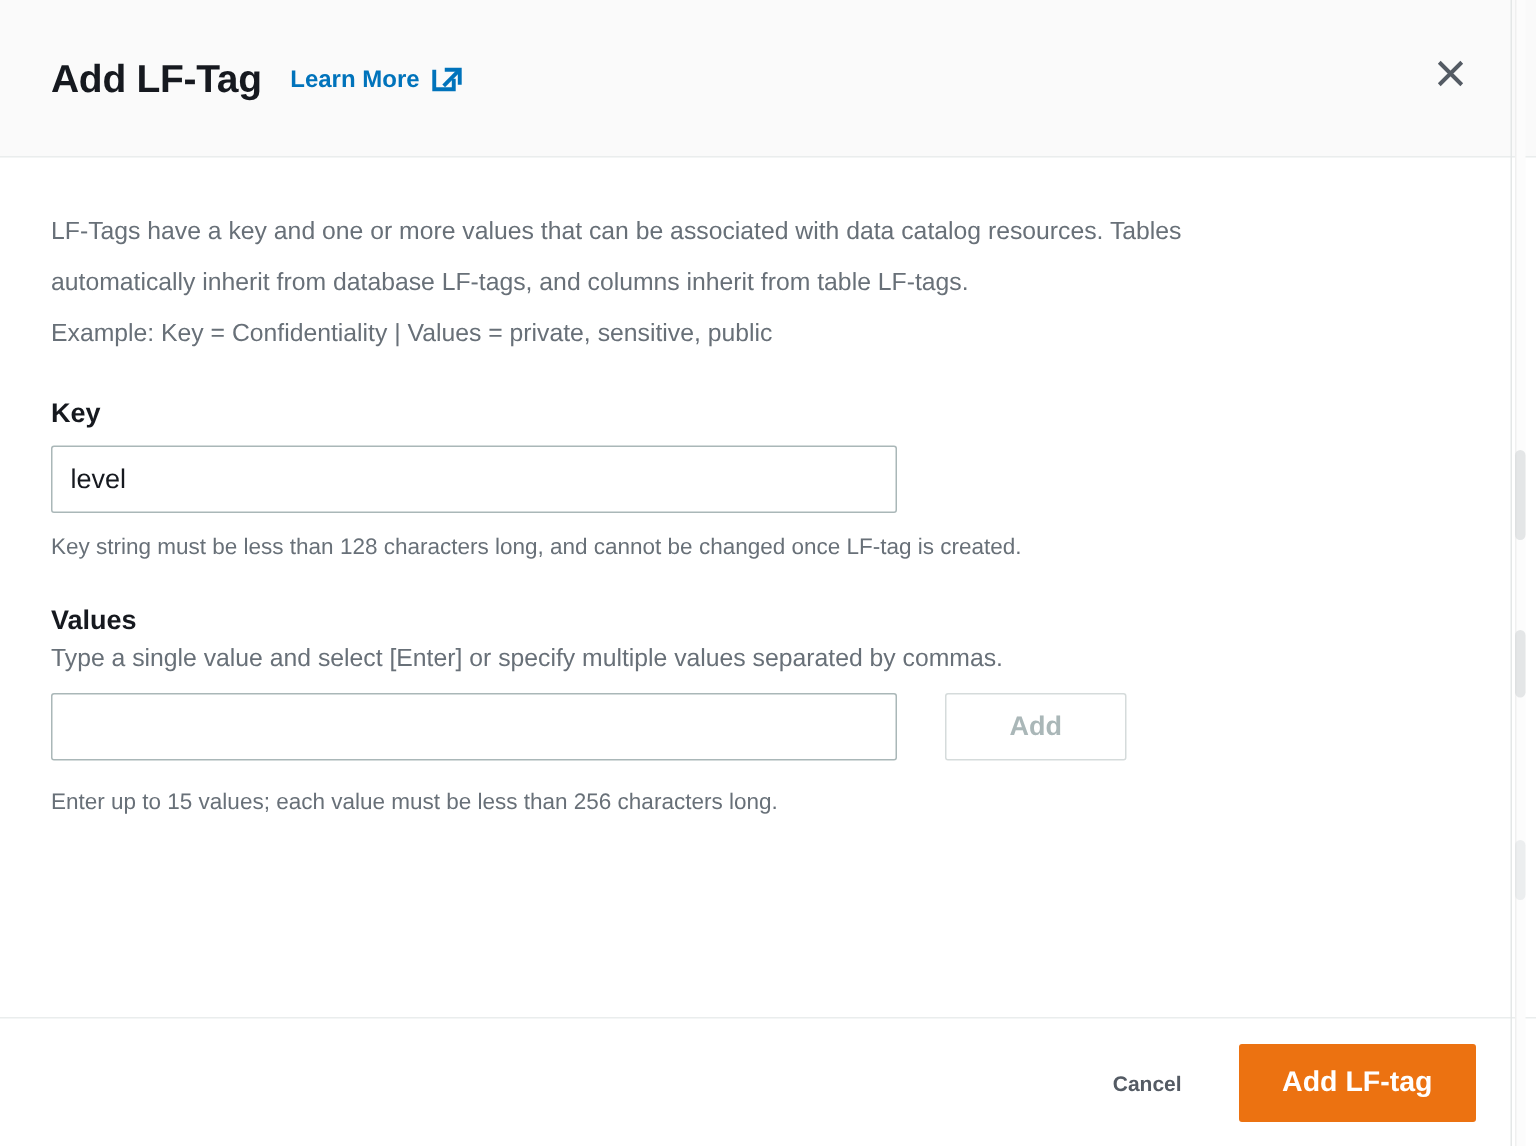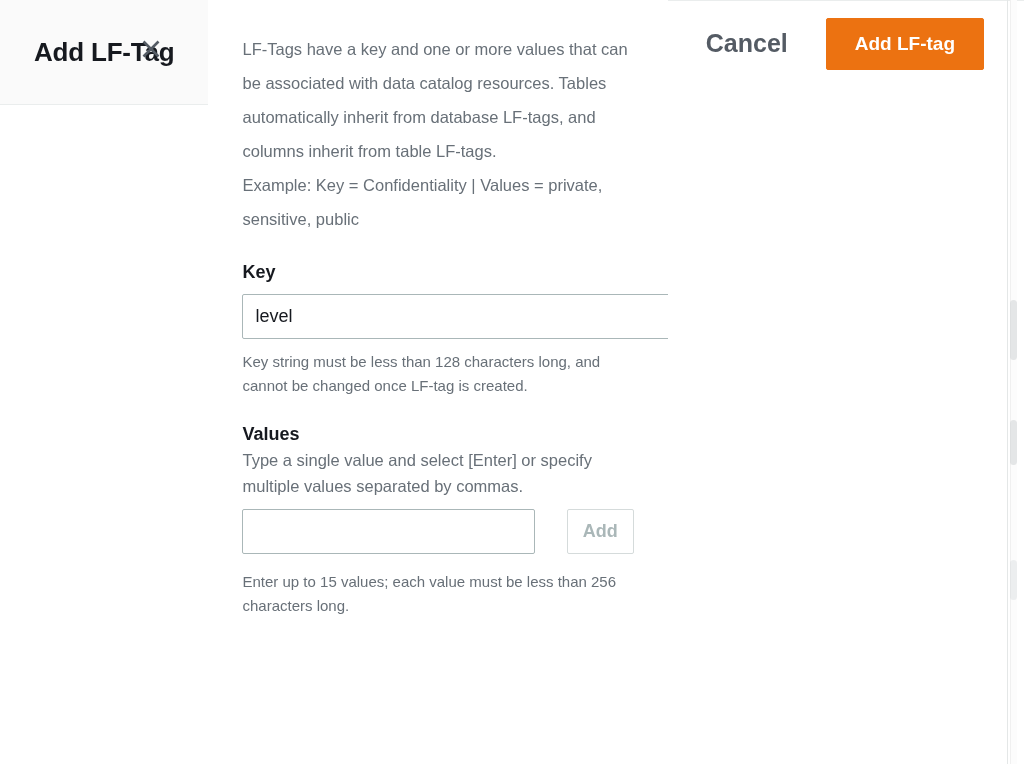--- a/index.html
+++ b/index.html
@@ -10,21 +10,21 @@
     font-family: "Liberation Sans", "DejaVu Sans", sans-serif;
     overflow: hidden;
   }
 
   .modal {
     position: relative;
     width: 1024px;
     height: 764px;
     background: #ffffff;
     display: flex;
-    flex-direction: row;
+    flex-direction: column;
     overflow: hidden;
   }
 
   
   .modal-header {
     position: relative;
     height: 105px;
     background: #fafafa;
     border-bottom: 1px solid #eaeded;
     display: flex;
@@ -184,21 +184,21 @@
     background: #ffffff;
     display: flex;
     align-items: center;
     justify-content: flex-end;
     padding: 0 40px 0 34px;
     gap: 34px;
   }
   .cancel-btn {
     background: transparent;
     border: none;
-    font-size: 25px;
+    font-size: 14px;
     font-weight: bold;
     color: #545b64;
     font-family: "Liberation Sans", "DejaVu Sans", sans-serif;
     cursor: pointer;
     padding: 8px 4px;
     text-align: center;
   }
   .primary-btn {
     background: #ec7211;
     border: 1px solid #ec7211;
@@ -239,20 +239,30 @@
   }
 </style>
 </head>
 <body>
 
 <div class="modal">
 
   <div class="modal-header">
     <div class="header-title">Add LF-Tag</div>
 
+    <a class="learn-more-wrap">
+      <span class="learn-more-link">Learn More</span>
+      <span class="ext-icon">
+        <svg width="22" height="22" viewBox="0 0 22 22" aria-hidden="true">
+          <path d="M2.5 6.5 L2.5 19.5 L15.5 19.5 L15.5 12.5" fill="none" stroke="#0073bb" stroke-width="2.6"></path>
+          <path d="M9.5 6.5 L19.5 6.5 L19.5 16.5" fill="none" stroke="#0073bb" stroke-width="2.6"></path>
+          <path d="M19.2 6.8 L8.8 17.2" fill="none" stroke="#0073bb" stroke-width="2.6"></path>
+        </svg>
+      </span>
+    </a>
 
     <button class="close-btn">
       <span>
         <svg width="24" height="24" viewBox="0 0 24 24" aria-hidden="true">
           <path d="M4.5 4.5 L19.5 19.5 M19.5 4.5 L4.5 19.5" stroke="#545b64" stroke-width="2.6" stroke-linecap="butt"></path>
         </svg>
       </span>
     </button>
   </div>
 

